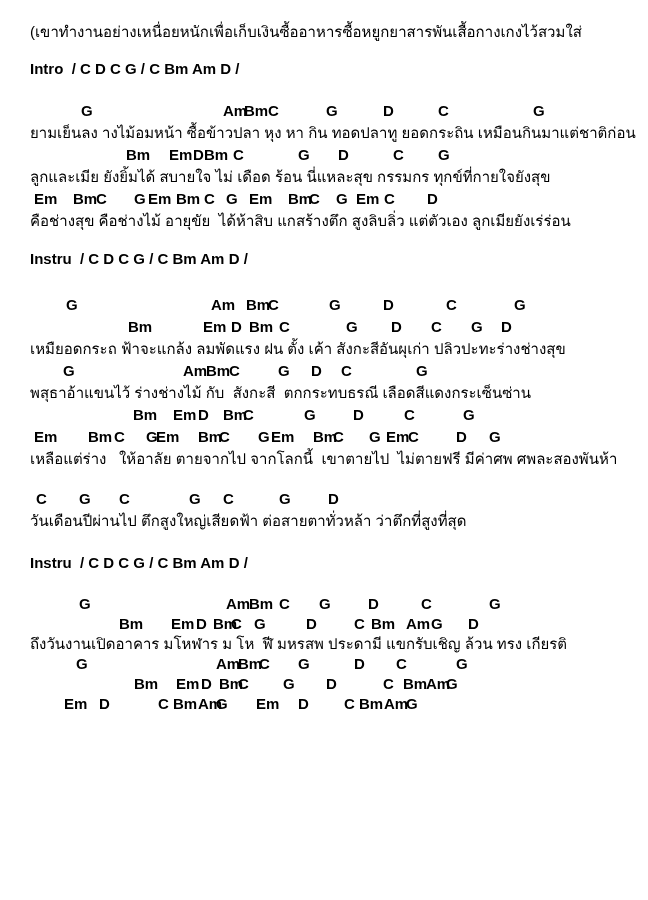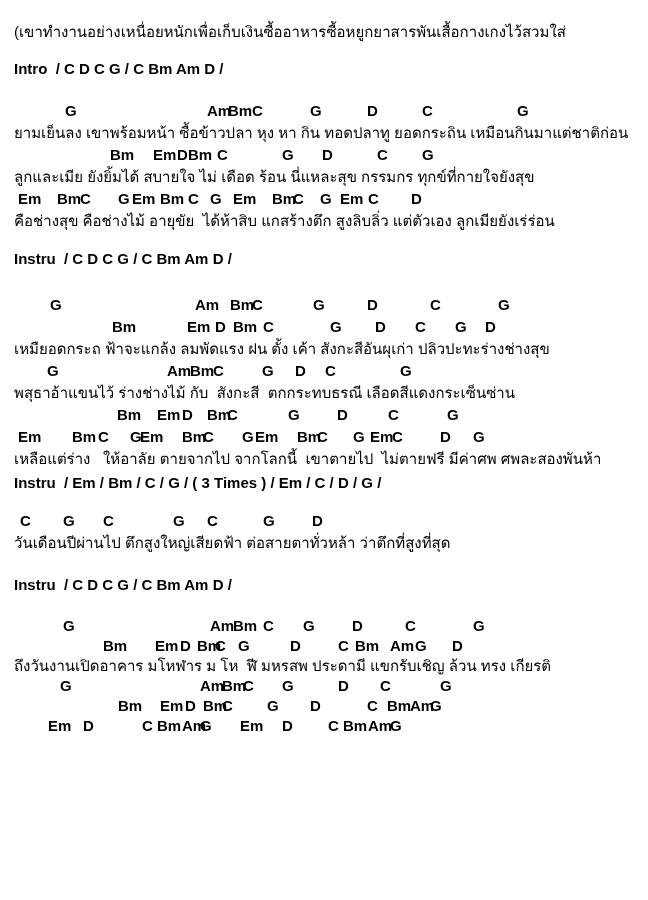--- a/index.html
+++ b/index.html
@@ -1,20 +1,20 @@
 <!DOCTYPE html>
 <html><head>
 <meta charset="utf-8">
 <style>
   html,body{margin:0;padding:0;background:#ffffff;}
   #sheet{
     position:relative;
     width:648px;height:900px;
     box-sizing:border-box;
-    padding:20px 0 0 0;
+    padding:20px 0 0 16px;
     background:#ffffff;
     color:#000000;
     font-family:"Liberation Sans","DejaVu Sans",sans-serif;
     overflow:hidden;
   }
   .line{
     position:relative;
     height:22px;line-height:22px;
     font-size:15px;
     white-space:pre;
@@ -28,38 +28,37 @@
 </style>
 </head>
 <body>
 
 <div id="sheet">
     <div class="line note" style="height: 24px; line-height: 24px;">(เขาทำงานอย่างเหนื่อยหนักเพื่อเก็บเงินซื้ออาหารซื้อหยูกยาสารพันเสื้อกางเกงไว้สวมใส่</div>
     <div class="spacer" style="height: 14px;"></div>
     <div class="line label">Intro  / C D C G / C Bm Am D /</div>
     <div class="spacer" style="height: 20px;"></div>
     <div class="line chords"><span class="chord" style="left: 65px;">G</span><span class="chord" style="left: 207px;">Am</span><span class="chord" style="left: 228px;">Bm</span><span class="chord" style="left: 252px;">C</span><span class="chord" style="left: 310px;">G</span><span class="chord" style="left: 367px;">D</span><span class="chord" style="left: 422px;">C</span><span class="chord" style="left: 517px;">G</span></div>
-    <div class="line lyric">ยามเย็นลง เขาพร้อมหน้า ซื้อข้าวปลา หุง หา กิน ทอดปลาทู ยอดกระถิน เหมือนกินมาแต่ชาติก่อน</div>
+    <div class="line lyric">ยามเย็นลง างไม้อมหน้า ซื้อข้าวปลา หุง หา กิน ทอดปลาทู ยอดกระถิน เหมือนกินมาแต่ชาติก่อน</div>
     <div class="line chords"><span class="chord" style="left: 110px;">Bm</span><span class="chord" style="left: 153px;">Em</span><span class="chord" style="left: 177px;">D</span><span class="chord" style="left: 188px;">Bm</span><span class="chord" style="left: 217px;">C</span><span class="chord" style="left: 282px;">G</span><span class="chord" style="left: 322px;">D</span><span class="chord" style="left: 377px;">C</span><span class="chord" style="left: 422px;">G</span></div>
     <div class="line lyric">ลูกและเมีย ยังยิ้มได้ สบายใจ ไม่ เดือด ร้อน นี่แหละสุข กรรมกร ทุกข์ที่กายใจยังสุข</div>
     <div class="line chords"><span class="chord" style="left: 18px;">Em</span><span class="chord" style="left: 57px;">Bm</span><span class="chord" style="left: 80px;">C</span><span class="chord" style="left: 118px;">G</span><span class="chord" style="left: 132px;">Em</span><span class="chord" style="left: 160px;">Bm</span><span class="chord" style="left: 188px;">C</span><span class="chord" style="left: 210px;">G</span><span class="chord" style="left: 233px;">Em</span><span class="chord" style="left: 272px;">Bm</span><span class="chord" style="left: 293px;">C</span><span class="chord" style="left: 320px;">G</span><span class="chord" style="left: 340px;">Em</span><span class="chord" style="left: 368px;">C</span><span class="chord" style="left: 411px;">D</span></div>
     <div class="line lyric">คือช่างสุข คือช่างไม้ อายุขัย  ได้ห้าสิบ แกสร้างตึก สูงลิบลิ่ว แต่ตัวเอง ลูกเมียยังเร่ร่อน</div>
     <div class="spacer" style="height: 16px;"></div>
     <div class="line label">Instru  / C D C G / C Bm Am D /</div>
     <div class="spacer" style="height: 24px;"></div>
     <div class="line chords"><span class="chord" style="left: 50px;">G</span><span class="chord" style="left: 195px;">Am</span><span class="chord" style="left: 230px;">Bm</span><span class="chord" style="left: 252px;">C</span><span class="chord" style="left: 313px;">G</span><span class="chord" style="left: 367px;">D</span><span class="chord" style="left: 430px;">C</span><span class="chord" style="left: 498px;">G</span></div>
     <div class="line chords"><span class="chord" style="left: 112px;">Bm</span><span class="chord" style="left: 187px;">Em</span><span class="chord" style="left: 215px;">D</span><span class="chord" style="left: 233px;">Bm</span><span class="chord" style="left: 263px;">C</span><span class="chord" style="left: 330px;">G</span><span class="chord" style="left: 375px;">D</span><span class="chord" style="left: 415px;">C</span><span class="chord" style="left: 455px;">G</span><span class="chord" style="left: 485px;">D</span></div>
     <div class="line lyric">เหมืยอดกระถ ฟ้าจะแกล้ง ลมพัดแรง ฝน ตั้ง เค้า สังกะสีอันผุเก่า ปลิวปะทะร่างช่างสุข</div>
     <div class="line chords"><span class="chord" style="left: 47px;">G</span><span class="chord" style="left: 167px;">Am</span><span class="chord" style="left: 190px;">Bm</span><span class="chord" style="left: 213px;">C</span><span class="chord" style="left: 262px;">G</span><span class="chord" style="left: 295px;">D</span><span class="chord" style="left: 325px;">C</span><span class="chord" style="left: 400px;">G</span></div>
     <div class="line lyric">พสุธาอ้าแขนไว้ ร่างช่างไม้ กับ  สังกะสี  ตกกระทบธรณี เลือดสีแดงกระเซ็นซ่าน</div>
     <div class="line chords"><span class="chord" style="left: 117px;">Bm</span><span class="chord" style="left: 157px;">Em</span><span class="chord" style="left: 182px;">D</span><span class="chord" style="left: 207px;">Bm</span><span class="chord" style="left: 227px;">C</span><span class="chord" style="left: 288px;">G</span><span class="chord" style="left: 337px;">D</span><span class="chord" style="left: 388px;">C</span><span class="chord" style="left: 447px;">G</span></div>
     <div class="line chords"><span class="chord" style="left: 18px;">Em</span><span class="chord" style="left: 72px;">Bm</span><span class="chord" style="left: 98px;">C</span><span class="chord" style="left: 130px;">G</span><span class="chord" style="left: 140px;">Em</span><span class="chord" style="left: 182px;">Bm</span><span class="chord" style="left: 203px;">C</span><span class="chord" style="left: 242px;">G</span><span class="chord" style="left: 255px;">Em</span><span class="chord" style="left: 297px;">Bm</span><span class="chord" style="left: 317px;">C</span><span class="chord" style="left: 353px;">G</span><span class="chord" style="left: 370px;">Em</span><span class="chord" style="left: 392px;">C</span><span class="chord" style="left: 440px;">D</span><span class="chord" style="left: 473px;">G</span></div>
     <div class="line lyric">เหลือแต่ร่าง   ให้อาลัย ตายจากไป จากโลกนี้  เขาตายไป  ไม่ตายฟรี มีค่าศพ ศพละสองพันห้า</div>
     <div class="spacer" style="height: 2px;"></div>
-    <div class="line label">Instru  / Em / Bm / C / G / ( 3 Times ) / Em / C / D / G /</div>
     <div class="spacer" style="height: 16px;"></div>
     <div class="line chords"><span class="chord" style="left: 20px;">C</span><span class="chord" style="left: 63px;">G</span><span class="chord" style="left: 103px;">C</span><span class="chord" style="left: 173px;">G</span><span class="chord" style="left: 207px;">C</span><span class="chord" style="left: 263px;">G</span><span class="chord" style="left: 312px;">D</span></div>
     <div class="line lyric">วันเดือนปีผ่านไป ตึกสูงใหญ่เสียดฟ้า ต่อสายตาทั่วหล้า ว่าตึกที่สูงที่สุด</div>
     <div class="spacer" style="height: 20px;"></div>
     <div class="line label">Instru  / C D C G / C Bm Am D /</div>
     <div class="spacer" style="height: 20px;"></div>
     <div class="line chords" style="height: 20px; line-height: 20px;"><span class="chord" style="left: 63px;">G</span><span class="chord" style="left: 210px;">Am</span><span class="chord" style="left: 233px;">Bm</span><span class="chord" style="left: 263px;">C</span><span class="chord" style="left: 303px;">G</span><span class="chord" style="left: 352px;">D</span><span class="chord" style="left: 405px;">C</span><span class="chord" style="left: 473px;">G</span></div>
     <div class="line chords" style="height: 20px; line-height: 20px;"><span class="chord" style="left: 103px;">Bm</span><span class="chord" style="left: 155px;">Em</span><span class="chord" style="left: 180px;">D</span><span class="chord" style="left: 197px;">Bm</span><span class="chord" style="left: 215px;">C</span><span class="chord" style="left: 238px;">G</span><span class="chord" style="left: 290px;">D</span><span class="chord" style="left: 338px;">C</span><span class="chord" style="left: 355px;">Bm</span><span class="chord" style="left: 390px;">Am</span><span class="chord" style="left: 415px;">G</span><span class="chord" style="left: 452px;">D</span></div>
     <div class="line lyric" style="height: 20px; line-height: 20px;">ถึงวันงานเปิดอาคาร มโหฬาร ม โห  ฬี มหรสพ ประดามี แขกรับเชิญ ล้วน ทรง เกียรติ</div>
     <div class="line chords" style="height: 20px; line-height: 20px;"><span class="chord" style="left: 60px;">G</span><span class="chord" style="left: 200px;">Am</span><span class="chord" style="left: 222px;">Bm</span><span class="chord" style="left: 243px;">C</span><span class="chord" style="left: 282px;">G</span><span class="chord" style="left: 338px;">D</span><span class="chord" style="left: 380px;">C</span><span class="chord" style="left: 440px;">G</span></div>

